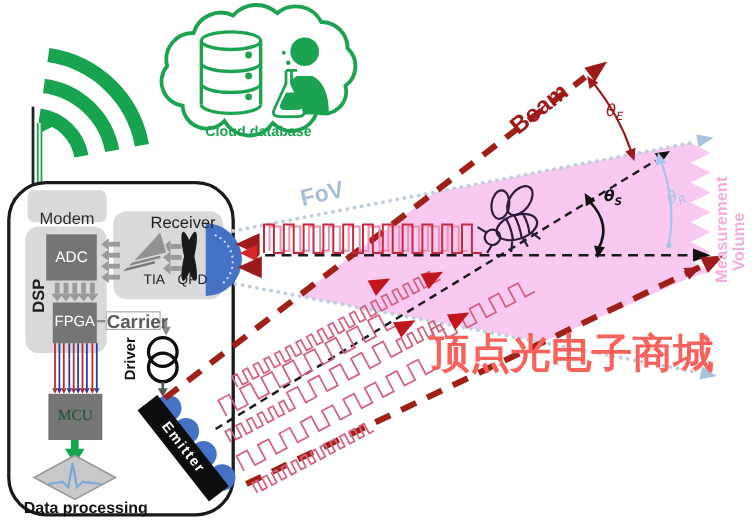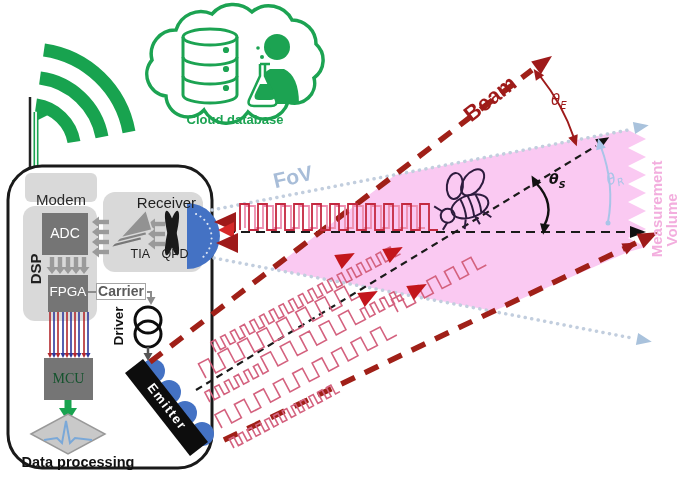--- a/index.html
+++ b/index.html
@@ -9,21 +9,21 @@
   .lbl{position:absolute;white-space:nowrap;line-height:1.05;}
   .ctr{text-align:center;}
   .cloud-lbl{width:170px;left:150px;top:113px;font-size:13px;font-weight:bold;color:#1ca352;text-align:center;}
   .modem{left:25px;top:192px;width:72px;font-size:15px;color:#2b2b2b;}
   .receiver{left:112px;top:195px;width:84px;font-size:15px;color:#1f1f1f;text-align:right;}
   .tia{left:116px;top:248px;width:34px;font-size:12.5px;color:#1f1f1f;text-align:right;}
   .qpd{left:157px;top:248px;width:36px;font-size:12.5px;color:#1f1f1f;}
   .dsp{left:13px;top:261px;width:46px;font-size:15px;font-weight:600;color:#1f1f1f;transform:rotate(-90deg);}
   .adc{left:42px;top:226px;width:46px;font-size:14px;color:#fff;}
   .fpga{left:48px;top:285px;width:40px;font-size:13.5px;color:#fff;}
-  .carrier{left:96px;top:283px;width:48px;height:15px;font-size:14px;font-weight:bold;color:#5a5a5a;
+  .carrier{left:96px;top:283px;width:48px;height:15px;font-size:17px;font-weight:bold;color:#5a5a5a;
            background:#fff;border:1.5px solid #a6a6a6;}
   .driver{left:94px;top:319px;width:50px;font-size:13.5px;font-weight:bold;color:#111;transform:rotate(-90deg);}
   .mcu{left:44px;top:372px;width:49px;font-size:14px;color:#14532d;font-family:Liberation Serif, serif;}
   .emitter{left:131px;top:400px;width:72px;font-size:13px;font-weight:bold;color:#fff;
            letter-spacing:1.5px;transform:rotate(52deg);}
   .dataproc{left:16px;top:455px;width:124px;font-size:14.5px;font-weight:bold;color:#111;}
   .fov{left:265px;top:166px;width:56px;font-size:21px;font-weight:bold;color:#a8bdd8;transform:rotate(-13deg);}
   .beam{left:454px;top:87px;width:72px;font-size:22px;font-weight:bold;color:#9e1a1a;transform:rotate(-38deg);}
   .th{font-style:italic;font-family:"DejaVu Sans",sans-serif;}
   .th sub{font-size:0.68em;}
@@ -280,13 +280,14 @@
 <div class="lbl mcu ctr">MCU</div>
 <div class="lbl emitter ctr">Emitter</div>
 <div class="lbl dataproc ctr">Data processing</div>
 <div class="lbl fov ctr">FoV</div>
 <div class="lbl beam ctr">Beam</div>
 <div class="lbl th the"><span>θ</span><sub>E</sub></div>
 <div class="lbl th ths"><span>θ</span><sub>S</sub></div>
 <div class="lbl th thr"><span>θ</span><sub>R</sub></div>
 <div class="lbl mv1 ctr">Measurement</div>
 <div class="lbl mv2 ctr">Volume</div>
+<div class="lbl wm">顶点光电子商城</div>
 </div>
 
 </body></html>

